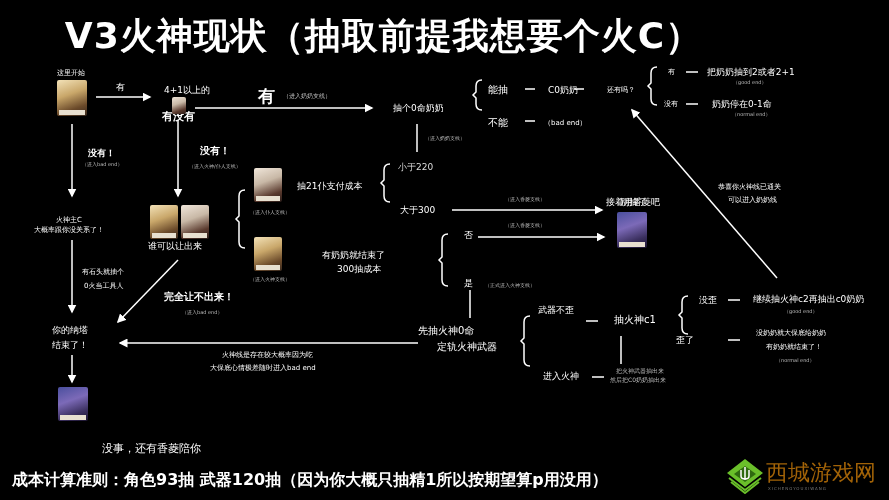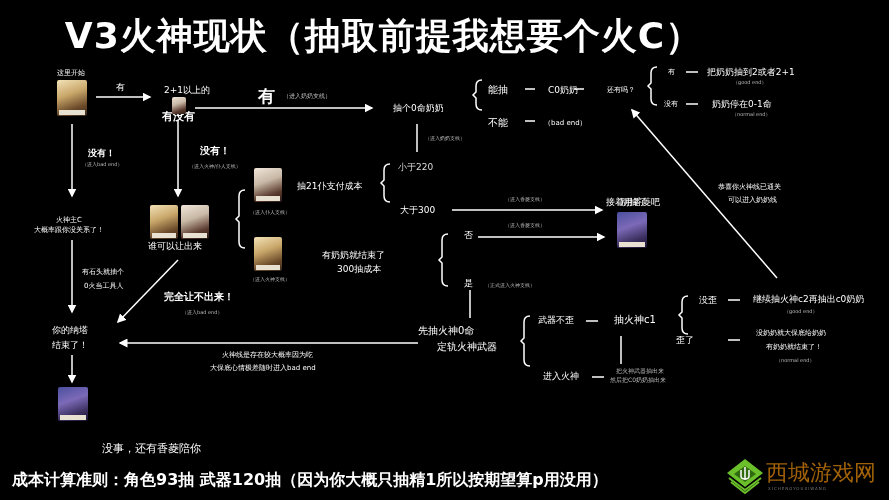--- a/index.html
+++ b/index.html
@@ -86,21 +86,21 @@
 
 <div class="abs title">V3火神现状（抽取前提我想要个火C）</div>
 
 <div class="abs t7" style="left:57px;top:68px;color:#fff">这里开始</div>
 <div class="portrait p-blonde" style="left:57px;top:80px;width:30px;height:36px">
     <div class="lbl"></div>
   </div>
 <div class="abs t9" style="left:116px;top:81px">有</div>
 
 <div class="abs t11 c" style="left:162px;top:67px;font-weight:bold">有没有</div>
-<div class="abs t9" style="left:164px;top:84px">2+1以上的</div>
+<div class="abs t9" style="left:164px;top:84px">4+1以上的</div>
 <div class="portrait p-white" style="left:172px;top:97px;width:14px;height:17px"></div>
 
 <div class="abs t16" style="left:258px;top:85px">有</div>
 <div class="abs t5" style="left:283px;top:92px;font-size:6px">（进入奶奶支线）</div>
 
 <div class="abs t9" style="left:393px;top:102px">抽个0命奶奶</div>
 <div class="abs t5" style="left:425px;top:135px">（进入奶奶支线）</div>
 
 <div class="abs t10" style="left:488px;top:83px">能抽</div>
 <div class="abs t9" style="left:548px;top:84px">C0奶奶</div>
@@ -173,21 +173,21 @@
     <div class="lbl"></div>
   </div>
 <div class="abs t11" style="left:102px;top:399px">没事，还有香菱陪你</div>
 
 <div class="abs t7 c" style="left:222px;top:350px;color:#fff">火神线是存在较大概率因为吃</div>
 <div class="abs t7" style="left:210px;top:363px;color:#fff">大保底心情极差随时进入bad end</div>
 
 <div class="abs t10" style="left:418px;top:324px">先抽火神0命</div>
 <div class="abs t10" style="left:437px;top:340px">定轨火神武器</div>
 
-<div class="abs t9" style="left:538px;top:314px">武器不歪</div>
+<div class="abs t9" style="left:538px;top:304px">武器不歪</div>
 <div class="abs t10" style="left:614px;top:313px">抽火神c1</div>
 <div class="abs t9" style="left:543px;top:370px">进入火神</div>
 <div class="abs t5" style="left:616px;top:367px;font-size:6px">把火神武器抽出来</div>
 <div class="abs t5" style="left:610px;top:376px;font-size:6px">然后把C0奶奶抽出来</div>
 
 <div class="abs t9" style="left:699px;top:294px">没歪</div>
 <div class="abs t9" style="left:753px;top:293px">继续抽火神c2再抽出c0奶奶</div>
 <div class="abs t5" style="left:784px;top:308px">（good end）</div>
 <div class="abs t9" style="left:676px;top:334px">歪了</div>
 <div class="abs t7" style="left:756px;top:328px;color:#fff">没奶奶就大保底给奶奶</div>

